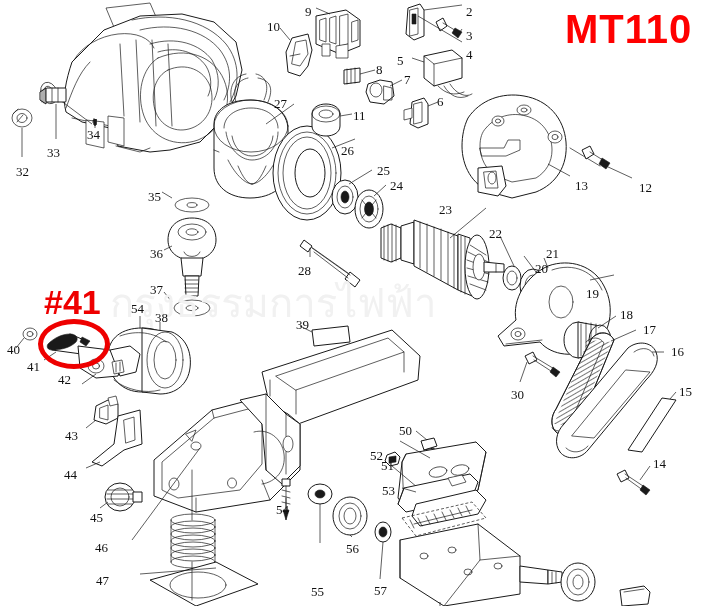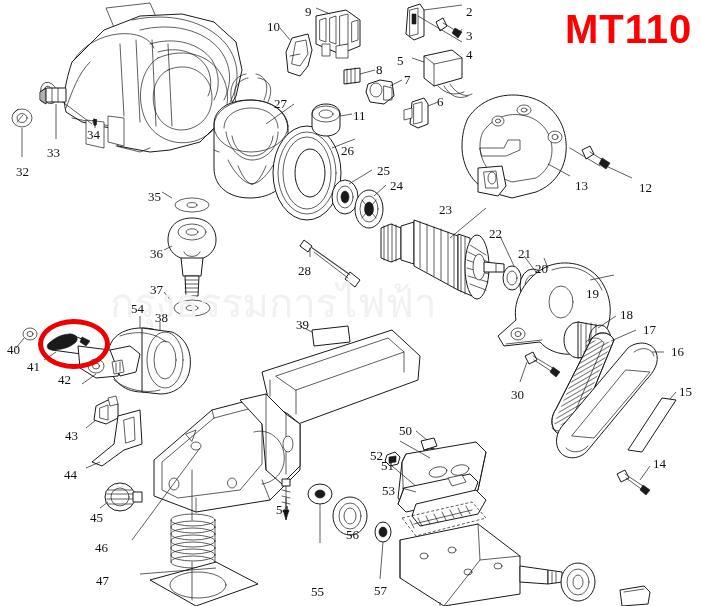--- a/index.html
+++ b/index.html
@@ -652,20 +652,21 @@
       <path class="lnt" d="M624 592 L644 589"></path>
     </g>
 
   </svg>
 
   <div class="watermark" style="left: 110px; top: 283px; font-size: 40px; color: rgb(241, 241, 241);">กรุงธรรมการไฟฟ้า</div>
 
   <div class="model-title" id="model-title" style="left: 565px; top: 9px; font-size: 40px; color: rgb(255, 0, 0);">MT110</div>
 
   <div class="highlight-ellipse" id="highlight-ellipse" style="left: 38px; top: 319px; width: 72px; height: 50px; border: 5px solid rgb(238, 0, 0);"></div>
+  <div class="callout-label" id="callout-label" style="left: 44px; top: 285px; font-size: 34px; color: rgb(238, 0, 0);">#41</div>
 
   <div id="part-numbers">
       <div class="part-num" style="left: 466px; top: 5px;">2</div>
       <div class="part-num" style="left: 466px; top: 29px;">3</div>
       <div class="part-num" style="left: 466px; top: 48px;">4</div>
       <div class="part-num" style="left: 397px; top: 54px;">5</div>
       <div class="part-num" style="left: 437px; top: 95px;">6</div>
       <div class="part-num" style="left: 404px; top: 73px;">7</div>
       <div class="part-num" style="left: 376px; top: 63px;">8</div>
       <div class="part-num" style="left: 305px; top: 5px;">9</div>
@@ -673,21 +674,21 @@
       <div class="part-num" style="left: 353px; top: 109px;">11</div>
       <div class="part-num" style="left: 639px; top: 181px;">12</div>
       <div class="part-num" style="left: 575px; top: 179px;">13</div>
       <div class="part-num" style="left: 653px; top: 457px;">14</div>
       <div class="part-num" style="left: 679px; top: 385px;">15</div>
       <div class="part-num" style="left: 671px; top: 345px;">16</div>
       <div class="part-num" style="left: 643px; top: 323px;">17</div>
       <div class="part-num" style="left: 620px; top: 308px;">18</div>
       <div class="part-num" style="left: 586px; top: 287px; font-family: Liberation Serif, serif;">19</div>
       <div class="part-num" style="left: 535px; top: 262px;">20</div>
-      <div class="part-num" style="left: 518px; top: 247px; text-align: right;">21</div>
+      <div class="part-num" style="left: 546px; top: 247px; text-align: right;">21</div>
       <div class="part-num" style="left: 489px; top: 227px;">22</div>
       <div class="part-num" style="left: 439px; top: 203px;">23</div>
       <div class="part-num" style="left: 390px; top: 179px;">24</div>
       <div class="part-num" style="left: 377px; top: 164px;">25</div>
       <div class="part-num" style="left: 341px; top: 144px;">26</div>
       <div class="part-num" style="left: 274px; top: 97px;">27</div>
       <div class="part-num" style="left: 298px; top: 264px;">28</div>
       <div class="part-num" style="left: 296px; top: 318px;">39</div>
       <div class="part-num" style="left: 511px; top: 388px;">30</div>
       <div class="part-num" style="left: 16px; top: 165px;">32</div>
@@ -705,17 +706,17 @@
       <div class="part-num" style="left: 64px; top: 468px;">44</div>
       <div class="part-num" style="left: 90px; top: 511px;">45</div>
       <div class="part-num" style="left: 95px; top: 541px;">46</div>
       <div class="part-num" style="left: 96px; top: 574px;">47</div>
       <div class="part-num" style="left: 399px; top: 424px;">50</div>
       <div class="part-num" style="left: 381px; top: 435px; margin-top: 24px;">51</div>
       <div class="part-num" style="left: 370px; top: 449px;">52</div>
       <div class="part-num" style="left: 382px; top: 484px;">53</div>
       <div class="part-num" style="left: 276px; top: 503px;">54</div>
       <div class="part-num" style="left: 311px; top: 548px; margin-top: 37px;">55</div>
-      <div class="part-num" style="left: 346px; top: 528px;">56</div>
+      <div class="part-num" style="left: 346px; top: 542px;">56</div>
       <div class="part-num" style="left: 374px; top: 584px;">57</div>
     </div>
 
 </div>
 
 </body></html>

